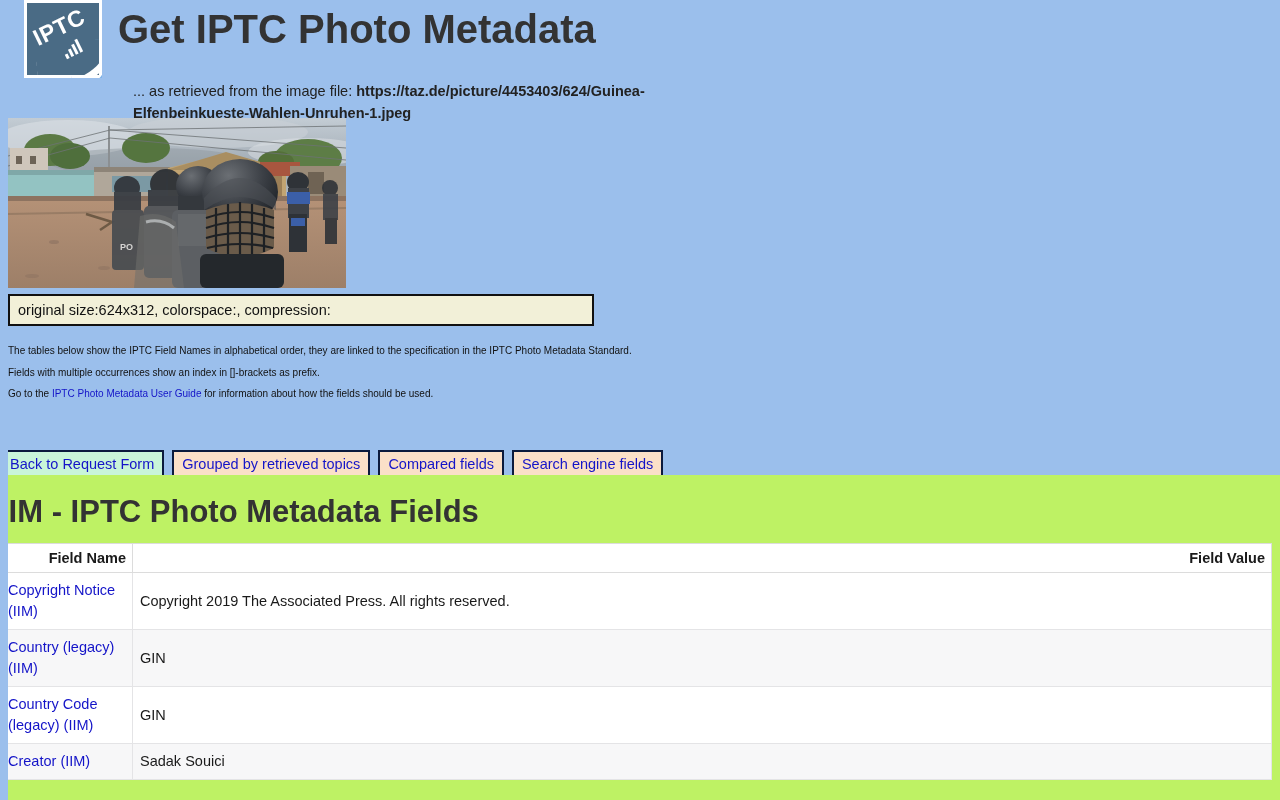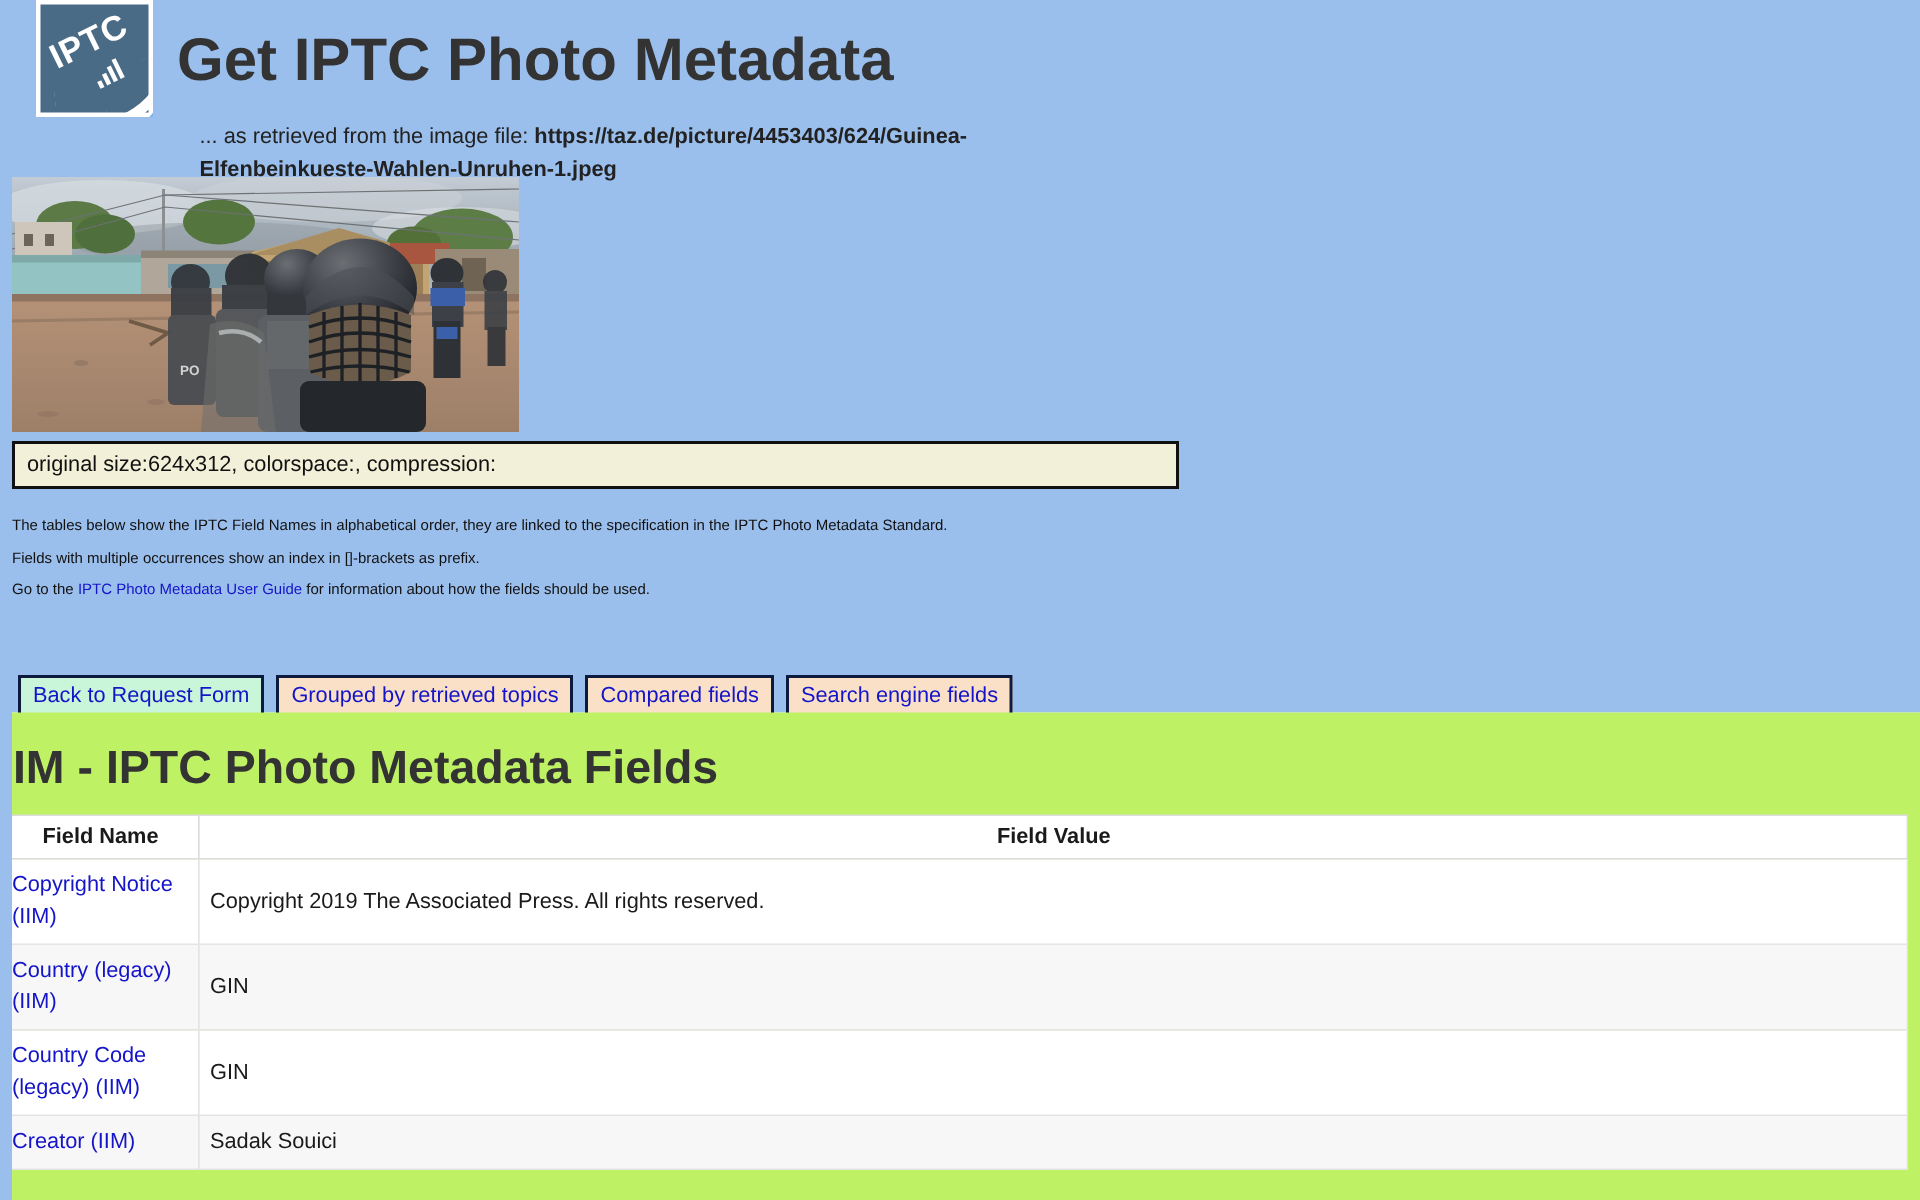--- a/index.html
+++ b/index.html
@@ -96,21 +96,21 @@
   }
   #iptc-logo .bars i { display:block; width:3px; background:#ffffff; }
   #iptc-logo .bars i:nth-child(1){ height:5px; }
   #iptc-logo .bars i:nth-child(2){ height:8px; }
   #iptc-logo .bars i:nth-child(3){ height:11px; }
   #iptc-logo .bars i:nth-child(4){ height:14px; }
 
   #page-title {
     margin: 0;
     padding-left: 16px;
-    padding-top: 16px;
+    padding-top: 5px;
     font-size: 40px;
     line-height: 48px;
     font-weight: bold;
     color: #333333;
     white-space: nowrap;
     font-family: "Liberation Sans", sans-serif;
   }
 
   
   #source-line {
@@ -131,21 +131,21 @@
     width: 338px; height: 170px;
     overflow: hidden;
     background: #b91c1c;
   }
   #photo svg { display: block; }
 
   
   #size-bar {
     position: absolute;
     left: 8px; top: 294px;
-    width: 778px; height: 32px;
+    width: 586px; height: 32px;
     background: #f2f0d8;
     border: 2px solid #111111;
     display: flex;
     align-items: center;
     padding: 0 8px;
     font-size: 14.5px;
     color: #111111;
   }
 
   
@@ -158,21 +158,21 @@
     color: #111111;
   }
   #explainer a {
     color: #1414c8;
     text-decoration: none;
   }
 
   
   #nav-buttons {
     position: absolute;
-    left: 12px; top: 450px;
+    left: 0; top: 450px;
     display: flex;
     gap: 8px;
   }
   .nav-btn {
     border: 2px solid #0b1a3d;
     padding: 3px 8px 4px 8px;
     font-size: 14.5px;
     line-height: 18px;
     color: #1414c8;
     background: #fbe0c8;
@@ -202,21 +202,21 @@
   }
 
   table#fields-table {
     border-collapse: collapse;
     width: 1272px;
     table-layout: fixed;
     font-size: 14.5px;
   }
   table#fields-table col.c-name { width: 132px; }
   table#fields-table th {
-    text-align: center;
+    text-align: right;
     font-weight: bold;
     color: #1a1a1a;
     background: #ffffff;
     border: 1px solid #dcdcdc;
     padding: 6px 6px 6px 7px;
     vertical-align: middle;
     height: 28px;
   }
   table#fields-table td {
     border: 1px solid #e4e4e6;

